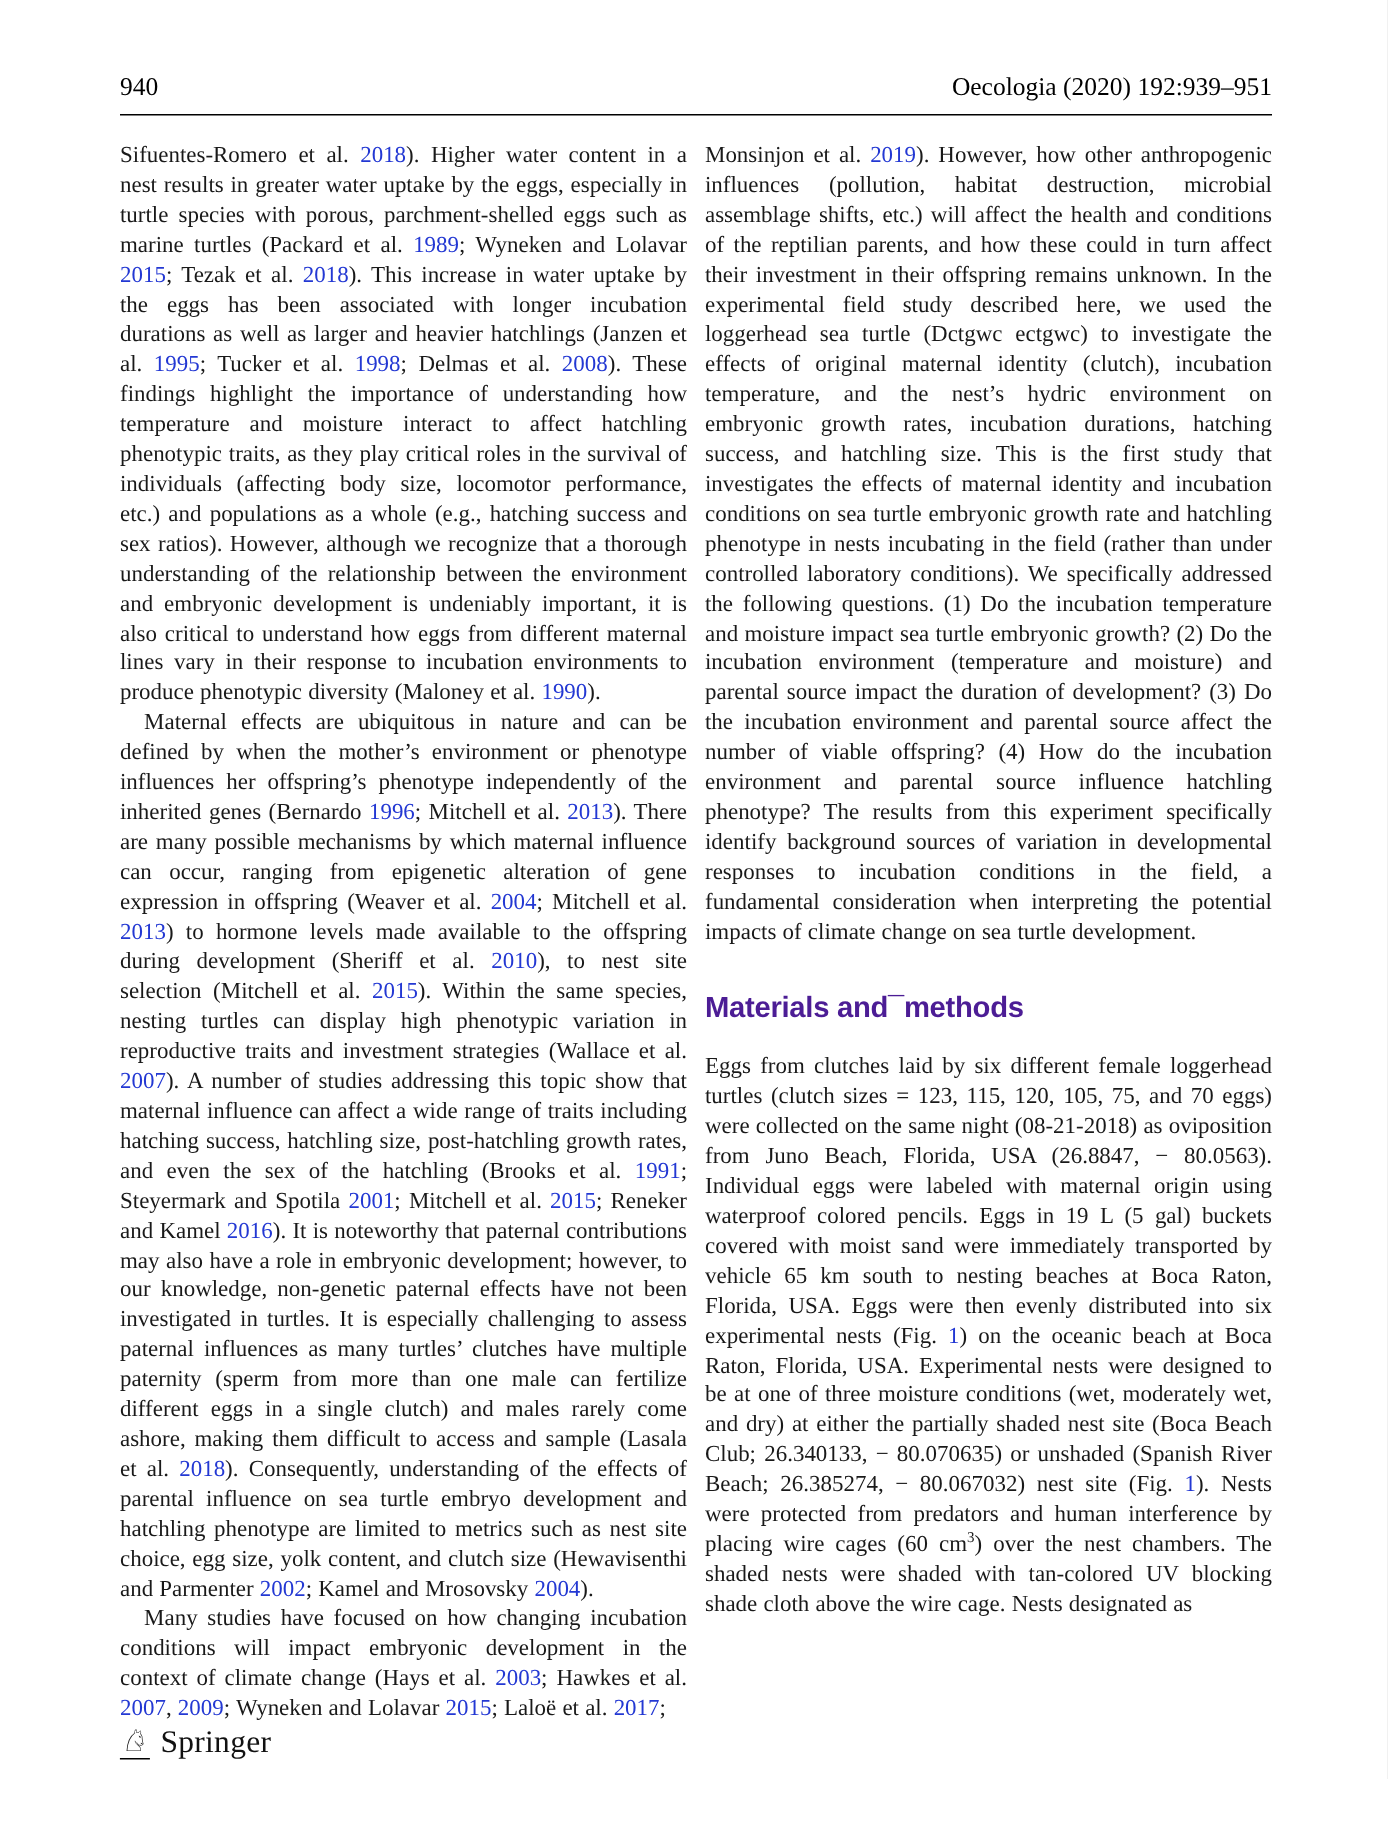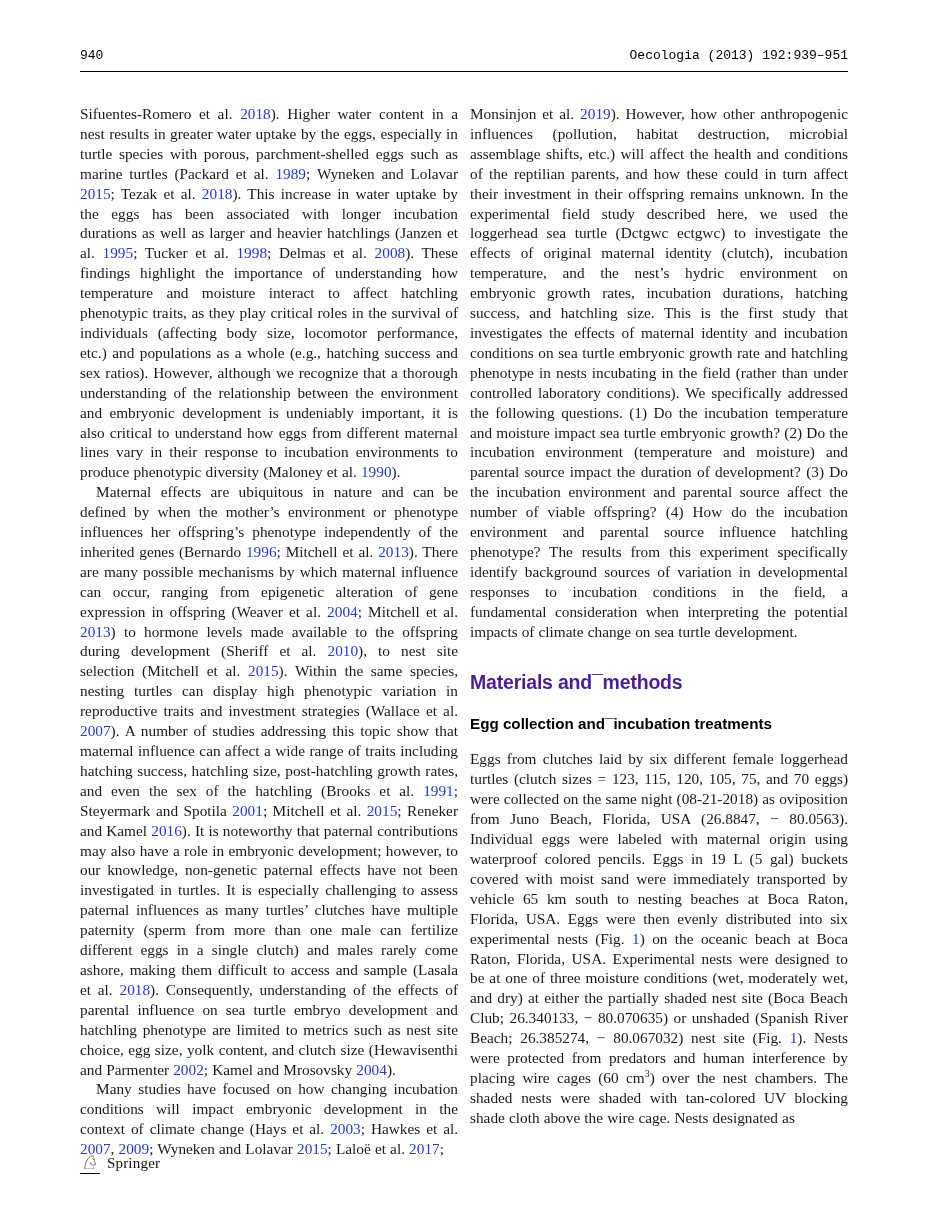--- a/index.html
+++ b/index.html
@@ -9,30 +9,30 @@
     background:#ffffff;
     margin:0 auto;
     font-family:"Liberation Serif", serif;
     color:#191919;
     box-sizing:border-box;
     padding:48px 77px 0 80px;
     overflow:hidden;
   }
   .page-header{
     display:flex;justify-content:space-between;align-items:baseline;
-    font-family:Liberation Mono, monospace;
-    font-size:13px;color:#000;
+    font-family:Liberation Serif, serif;
+    font-size:17px;color:#000;
   }
   .header-rule{
     border:none;border-top:1.6px solid #000;
     margin:8px 0 0 0;
   }
   .columns{
     display:flex;gap:12px;
-    margin-top:32px;
+    margin-top:17px;
   }
   .col{flex:1 1 0;min-width:0;}
   .para{
     margin:0;
     font-size:15.3px;line-height:19.9px;
     text-align:justify;
     word-spacing:0.02em;
   }
   .para.indent{text-indent:1.05em;}
   .cite-link{color:#2338d3;cursor:pointer;}
@@ -54,46 +54,45 @@
     display:flex;align-items:center;gap:7px;
   }
   .knight-icon{
     font-size:20px;line-height:1;
     border-bottom:1.6px solid #000;
     padding:0 1px 1px 1px;
     display:inline-block;
     transform:scaleX(-1);
   }
   .publisher-name{
-    font-size:15px;letter-spacing:0.2px;color:#111;
+    font-size:21px;letter-spacing:0.2px;color:#111;
   }
 </style>
 </head>
 <body>
 
 <div class="page">
 
   <header class="page-header">
     <span>940</span>
-    <span>Oecologia (2013) 192:939–951</span>
+    <span>Oecologia (2020) 192:939–951</span>
   </header>
   <hr class="header-rule">
 
   <main class="columns">
 
     <section class="col">
       <p class="para"><span>Sifuentes-Romero et al. </span><span class="cite-link">2018</span><span>). Higher water content in a nest results in greater water uptake by the eggs, especially in turtle species with porous, parchment-shelled eggs such as marine turtles (Packard et al. </span><span class="cite-link">1989</span><span>; Wyneken and Lolavar </span><span class="cite-link">2015</span><span>; Tezak et al. </span><span class="cite-link">2018</span><span>). This increase in water uptake by the eggs has been associated with longer incubation durations as well as larger and heavier hatchlings (Janzen et al. </span><span class="cite-link">1995</span><span>; Tucker et al. </span><span class="cite-link">1998</span><span>; Delmas et al. </span><span class="cite-link">2008</span><span>). These findings highlight the importance of understanding how temperature and moisture interact to affect hatchling phenotypic traits, as they play critical roles in the survival of individuals (affecting body size, locomotor performance, etc.) and populations as a whole (e.g., hatching success and sex ratios). However, although we recognize that a thorough understanding of the relationship between the environment and embryonic development is undeniably important, it is also critical to understand how eggs from different maternal lines vary in their response to incubation environments to produce phenotypic diversity (Maloney et al. </span><span class="cite-link">1990</span><span>).</span></p>
       <p class="para indent"><span>Maternal effects are ubiquitous in nature and can be defined by when the mother’s environment or phenotype influences her offspring’s phenotype independently of the inherited genes (Bernardo </span><span class="cite-link">1996</span><span>; Mitchell et al. </span><span class="cite-link">2013</span><span>). There are many possible mechanisms by which maternal influence can occur, ranging from epigenetic alteration of gene expression in offspring (Weaver et al. </span><span class="cite-link">2004</span><span>; Mitchell et al. </span><span class="cite-link">2013</span><span>) to hormone levels made available to the offspring during development (Sheriff et al. </span><span class="cite-link">2010</span><span>), to nest site selection (Mitchell et al. </span><span class="cite-link">2015</span><span>). Within the same species, nesting turtles can display high phenotypic variation in reproductive traits and investment strategies (Wallace et al. </span><span class="cite-link">2007</span><span>). A number of studies addressing this topic show that maternal influence can affect a wide range of traits including hatching success, hatchling size, post-hatchling growth rates, and even the sex of the hatchling (Brooks et al. </span><span class="cite-link">1991</span><span>; Steyermark and Spotila </span><span class="cite-link">2001</span><span>; Mitchell et al. </span><span class="cite-link">2015</span><span>; Reneker and Kamel </span><span class="cite-link">2016</span><span>). It is noteworthy that paternal contributions may also have a role in embryonic development; however, to our knowledge, non-genetic paternal effects have not been investigated in turtles. It is especially challenging to assess paternal influences as many turtles’ clutches have multiple paternity (sperm from more than one male can fertilize different eggs in a single clutch) and males rarely come ashore, making them difficult to access and sample (Lasala et al. </span><span class="cite-link">2018</span><span>). Consequently, understanding of the effects of parental influence on sea turtle embryo development and hatchling phenotype are limited to metrics such as nest site choice, egg size, yolk content, and clutch size (Hewavisenthi and Parmenter </span><span class="cite-link">2002</span><span>; Kamel and Mrosovsky </span><span class="cite-link">2004</span><span>).</span></p>
       <p class="para indent"><span>Many studies have focused on how changing incubation conditions will impact embryonic development in the context of climate change (Hays et al. </span><span class="cite-link">2003</span><span>; Hawkes et al. </span><span class="cite-link">2007</span><span>, </span><span class="cite-link">2009</span><span>; Wyneken and Lolavar </span><span class="cite-link">2015</span><span>; Laloë et al. </span><span class="cite-link">2017</span><span>;</span></p>
     </section>
 
     <section class="col">
       <p class="para"><span>Monsinjon et al. </span><span class="cite-link">2019</span><span>). However, how other anthropogenic influences (pollution, habitat destruction, microbial assemblage shifts, etc.) will affect the health and conditions of the reptilian parents, and how these could in turn affect their investment in their offspring remains unknown. In the experimental field study described here, we used the loggerhead sea turtle (</span><span class="italic">Dctgwc ectgwc</span><span>) to investigate the effects of original maternal identity (clutch), incubation temperature, and the nest’s hydric environment on embryonic growth rates, incubation durations, hatching success, and hatchling size. This is the first study that investigates the effects of maternal identity and incubation conditions on sea turtle embryonic growth rate and hatchling phenotype in nests incubating in the field (rather than under controlled laboratory conditions). We specifically addressed the following questions. (1) Do the incubation temperature and moisture impact sea turtle embryonic growth? (2) Do the incubation environment (temperature and moisture) and parental source impact the duration of development? (3) Do the incubation environment and parental source affect the number of viable offspring? (4) How do the incubation environment and parental source influence hatchling phenotype? The results from this experiment specifically identify background sources of variation in developmental responses to incubation conditions in the field, a fundamental consideration when interpreting the potential impacts of climate change on sea turtle development.</span></p>
       <h1 class="section">Materials and¯methods</h1>
-      <h2 class="subsection">Egg collection and¯incubation treatments</h2>
       <p class="para methods-para"><span>Eggs from clutches laid by six different female loggerhead turtles (clutch sizes = 123, 115, 120, 105, 75, and 70 eggs) were collected on the same night (08-21-2018) as oviposition from Juno Beach, Florida, USA (26.8847, − 80.0563). Individual eggs were labeled with maternal origin using waterproof colored pencils. Eggs in 19 L (5 gal) buckets covered with moist sand were immediately transported by vehicle 65 km south to nesting beaches at Boca Raton, Florida, USA. Eggs were then evenly distributed into six experimental nests (Fig. </span><span class="cite-link">1</span><span>) on the oceanic beach at Boca Raton, Florida, USA. Experimental nests were designed to be at one of three moisture conditions (wet, moderately wet, and dry) at either the partially shaded nest site (Boca Beach Club; 26.340133, − 80.070635) or unshaded (Spanish River Beach; 26.385274, − 80.067032) nest site (Fig. </span><span class="cite-link">1</span><span>). Nests were protected from predators and human interference by placing wire cages (60 cm</span><sup>3</sup><span>) over the nest chambers. The shaded nests were shaded with tan-colored UV blocking shade cloth above the wire cage. Nests designated as</span></p>
     </section>
 
   </main>
 
   <footer class="page-footer">
     <span class="knight-icon">♘</span>
     <span class="publisher-name">Springer</span>
   </footer>
 

